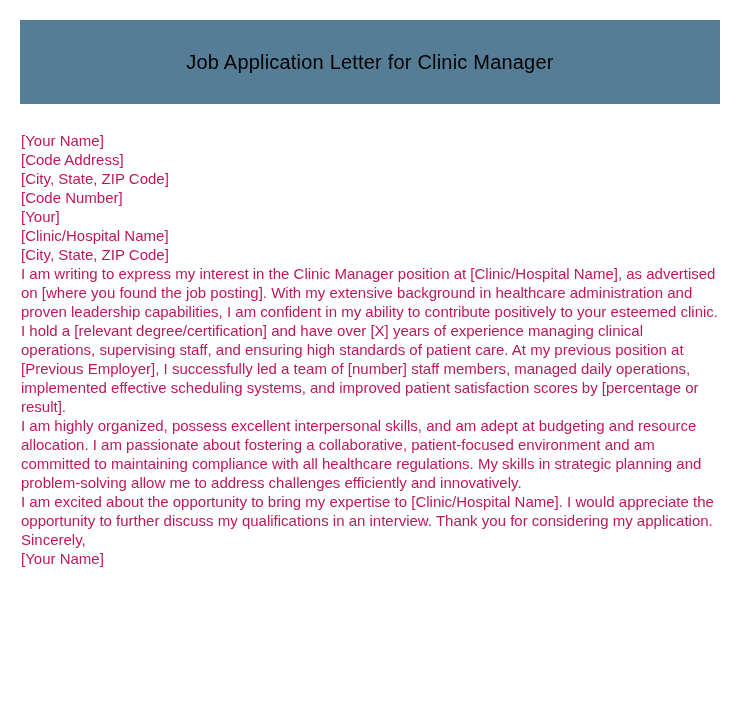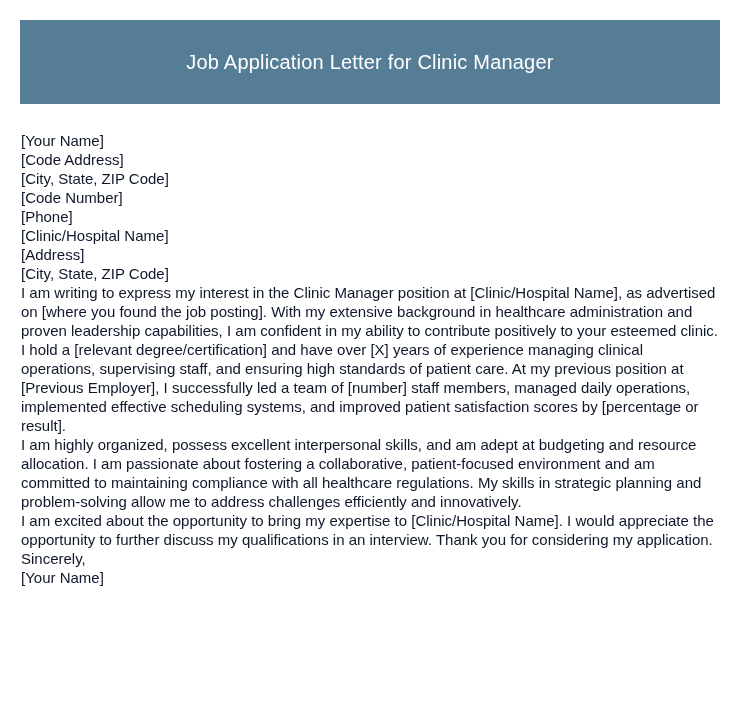--- a/index.html
+++ b/index.html
@@ -21,31 +21,31 @@
     top: 20px;
     width: 700px;
     height: 84px;
     background: #567d96;
     display: flex;
     align-items: center;
     justify-content: center;
   }
   .header-band h1 {
     margin: 0;
-    color: #ffffff;
+    color: #000000;
     font-size: 20px;
     font-weight: 500;
     letter-spacing: 0.2px;
   }
   .letter {
     position: absolute;
     left: 21px;
     top: 131px;
     width: 700px;
-    color: #0f172a;
+    color: #be185d;
     font-size: 15px;
     line-height: 19px;
   }
   .letter div, .letter p {
     margin: 0;
     padding: 0;
   }
 </style>
 </head>
 <body>
@@ -54,23 +54,22 @@
 
   <div class="header-band">
     <h1>Job Application Letter for Clinic Manager</h1>
   </div>
 
   <div class="letter">
     <div>[Your Name]</div>
     <div>[Code Address]</div>
     <div>[City, State, ZIP Code]</div>
     <div>[Code Number]</div>
-    <div>[Phone]</div>
+    <div>[Your]</div>
     <div>[Clinic/Hospital Name]</div>
-    <div>[Address]</div>
     <div>[City, State, ZIP Code]</div>
     <p>I am writing to express my interest in the Clinic Manager position at [Clinic/Hospital Name], as advertised on [where you found the job posting]. With my extensive background in healthcare administration and proven leadership capabilities, I am confident in my ability to contribute positively to your esteemed clinic.</p>
     <p>I hold a [relevant degree/certification] and have over [X] years of experience managing clinical operations, supervising staff, and ensuring high standards of patient care. At my previous position at [Previous Employer], I successfully led a team of [number] staff members, managed daily operations, implemented effective scheduling systems, and improved patient satisfaction scores by [percentage or result].</p>
     <p>I am highly organized, possess excellent interpersonal skills, and am adept at budgeting and resource allocation. I am passionate about fostering a collaborative, patient-focused environment and am committed to maintaining compliance with all healthcare regulations. My skills in strategic planning and problem-solving allow me to address challenges efficiently and innovatively.</p>
     <p>I am excited about the opportunity to bring my expertise to [Clinic/Hospital Name]. I would appreciate the opportunity to further discuss my qualifications in an interview. Thank you for considering my application.</p>
     <div>Sincerely,</div>
     <div>[Your Name]</div>
   </div>
 
 </div>

